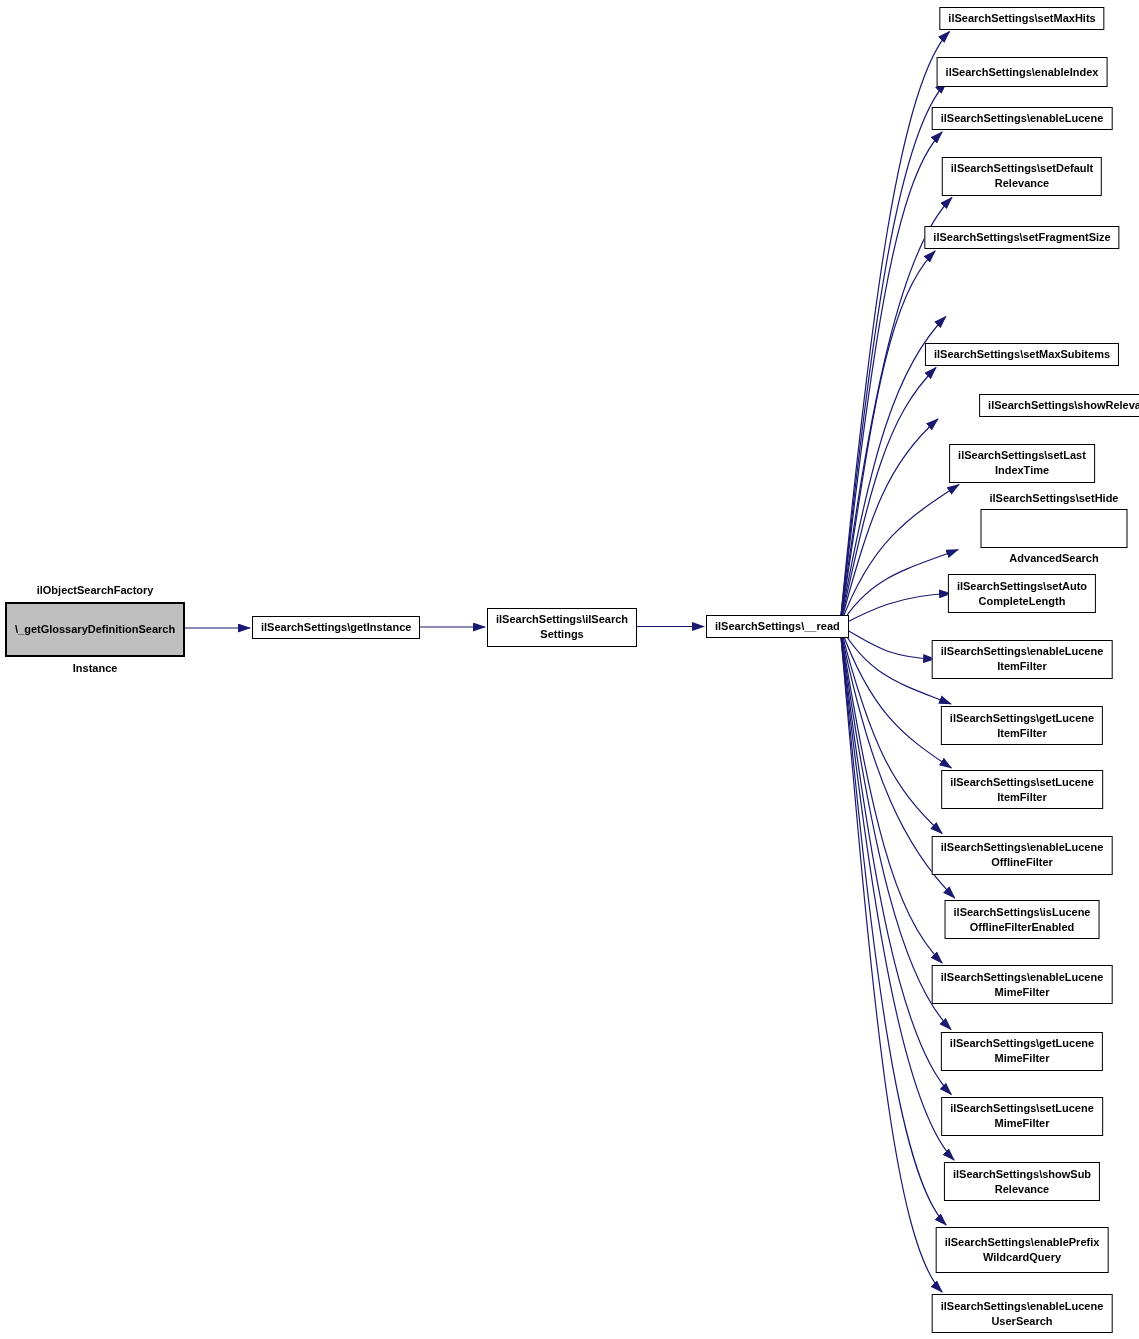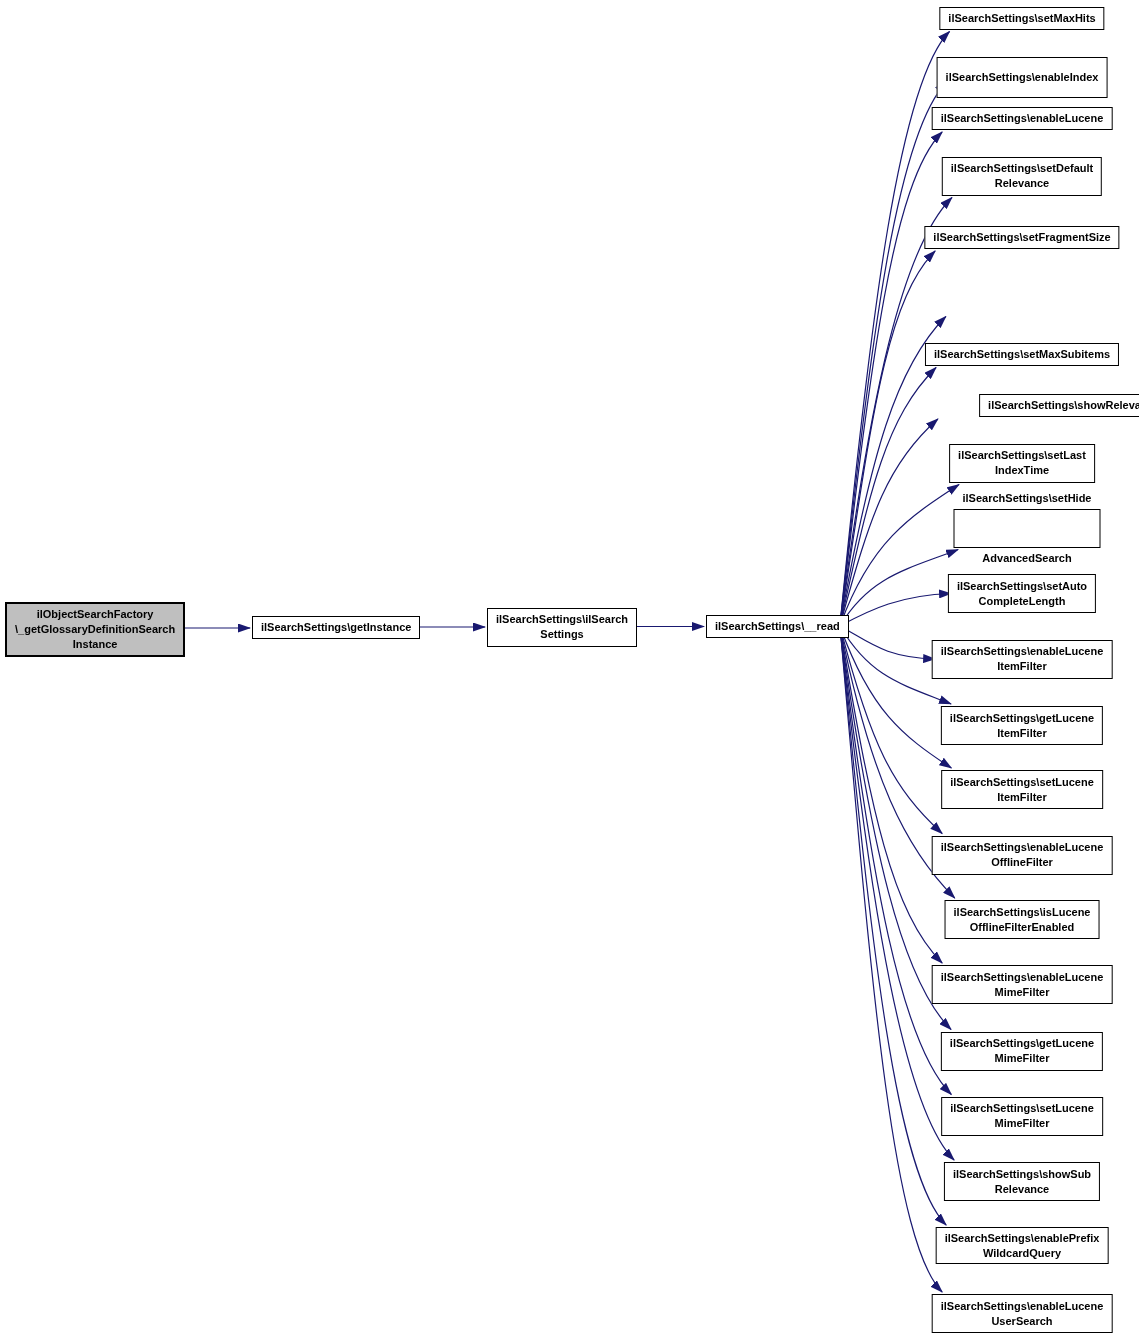--- a/index.html
+++ b/index.html
@@ -30,20 +30,21 @@
     padding: 0 8px;
     line-height: 15px;
     white-space: nowrap;
     text-align: center;
     cursor: pointer;
     font-weight: bold;
   }
   .node.highlight {
     background: var(--hl, #bfbfbf);
     border-width: 2px;
+    gap: 24px;
   }
   .node.centered { transform: translateX(-50%); }
   .node span { display: block; }
 </style>
 </head>
 <body>
 
 <div id="canvas" style="--bg: #ffffff; --fill: #ffffff; --border: #000000; --hl: #bfbfbf; --text: #000000;">
   <svg id="edges" width="1139" height="1339" xmlns="http://www.w3.org/2000/svg">
       <defs>
@@ -88,21 +89,21 @@
     <div class="node" style="height: 39px; top: 607.5px; left: 487px;">
       <span>ilSearchSettings\ilSearch</span>
       <span>Settings</span>
     </div>
     <div class="node" style="height: 23px; top: 614.5px; left: 706px;">
       <span>ilSearchSettings\__read</span>
     </div>
     <div class="node centered" style="height: 23px; top: 6.5px; left: 1022px;">
       <span>ilSearchSettings\setMaxHits</span>
     </div>
-    <div class="node centered" style="height: 41px; top: 57px; left: 1022px;">
+    <div class="node centered" style="height: 30px; top: 57px; left: 1022px;">
       <span>ilSearchSettings\enableIndex</span>
     </div>
     <div class="node centered" style="height: 23px; top: 107px; left: 1022px;">
       <span>ilSearchSettings\enableLucene</span>
     </div>
     <div class="node centered" style="height: 39px; top: 156.5px; left: 1022px;">
       <span>ilSearchSettings\setDefault</span>
       <span>Relevance</span>
     </div>
     <div class="node centered" style="height: 23px; top: 226px; left: 1022px;">
@@ -111,21 +112,21 @@
     <div class="node centered" style="height: 23px; top: 342.5px; left: 1022px;">
       <span>ilSearchSettings\setMaxSubitems</span>
     </div>
     <div class="node centered" style="height: 23px; top: 394px; left: 1074px;">
       <span>ilSearchSettings\showRelevance</span>
     </div>
     <div class="node centered" style="height: 39px; top: 443.5px; left: 1022px;">
       <span>ilSearchSettings\setLast</span>
       <span>IndexTime</span>
     </div>
-    <div class="node centered" style="height: 39px; top: 508.5px; left: 1027px; gap: 45px;">
+    <div class="node centered" style="height: 39px; top: 508.5px; left: 1054px; gap: 45px;">
       <span>ilSearchSettings\setHide</span>
       <span>AdvancedSearch</span>
     </div>
     <div class="node centered" style="height: 39px; top: 574px; left: 1022px;">
       <span>ilSearchSettings\setAuto</span>
       <span>CompleteLength</span>
     </div>
     <div class="node centered" style="height: 39px; top: 639.5px; left: 1022px;">
       <span>ilSearchSettings\enableLucene</span>
       <span>ItemFilter</span>
@@ -155,21 +156,21 @@
       <span>MimeFilter</span>
     </div>
     <div class="node centered" style="height: 39px; top: 1096.5px; left: 1022px;">
       <span>ilSearchSettings\setLucene</span>
       <span>MimeFilter</span>
     </div>
     <div class="node centered" style="height: 39px; top: 1162px; left: 1022px;">
       <span>ilSearchSettings\showSub</span>
       <span>Relevance</span>
     </div>
-    <div class="node centered" style="height: 37px; top: 1227px; left: 1022px;">
+    <div class="node centered" style="height: 46px; top: 1227px; left: 1022px;">
       <span>ilSearchSettings\enablePrefix</span>
       <span>WildcardQuery</span>
     </div>
     <div class="node centered" style="height: 39px; top: 1294px; left: 1022px;">
       <span>ilSearchSettings\enableLucene</span>
       <span>UserSearch</span>
     </div>
   </div>
 
 </body></html>

